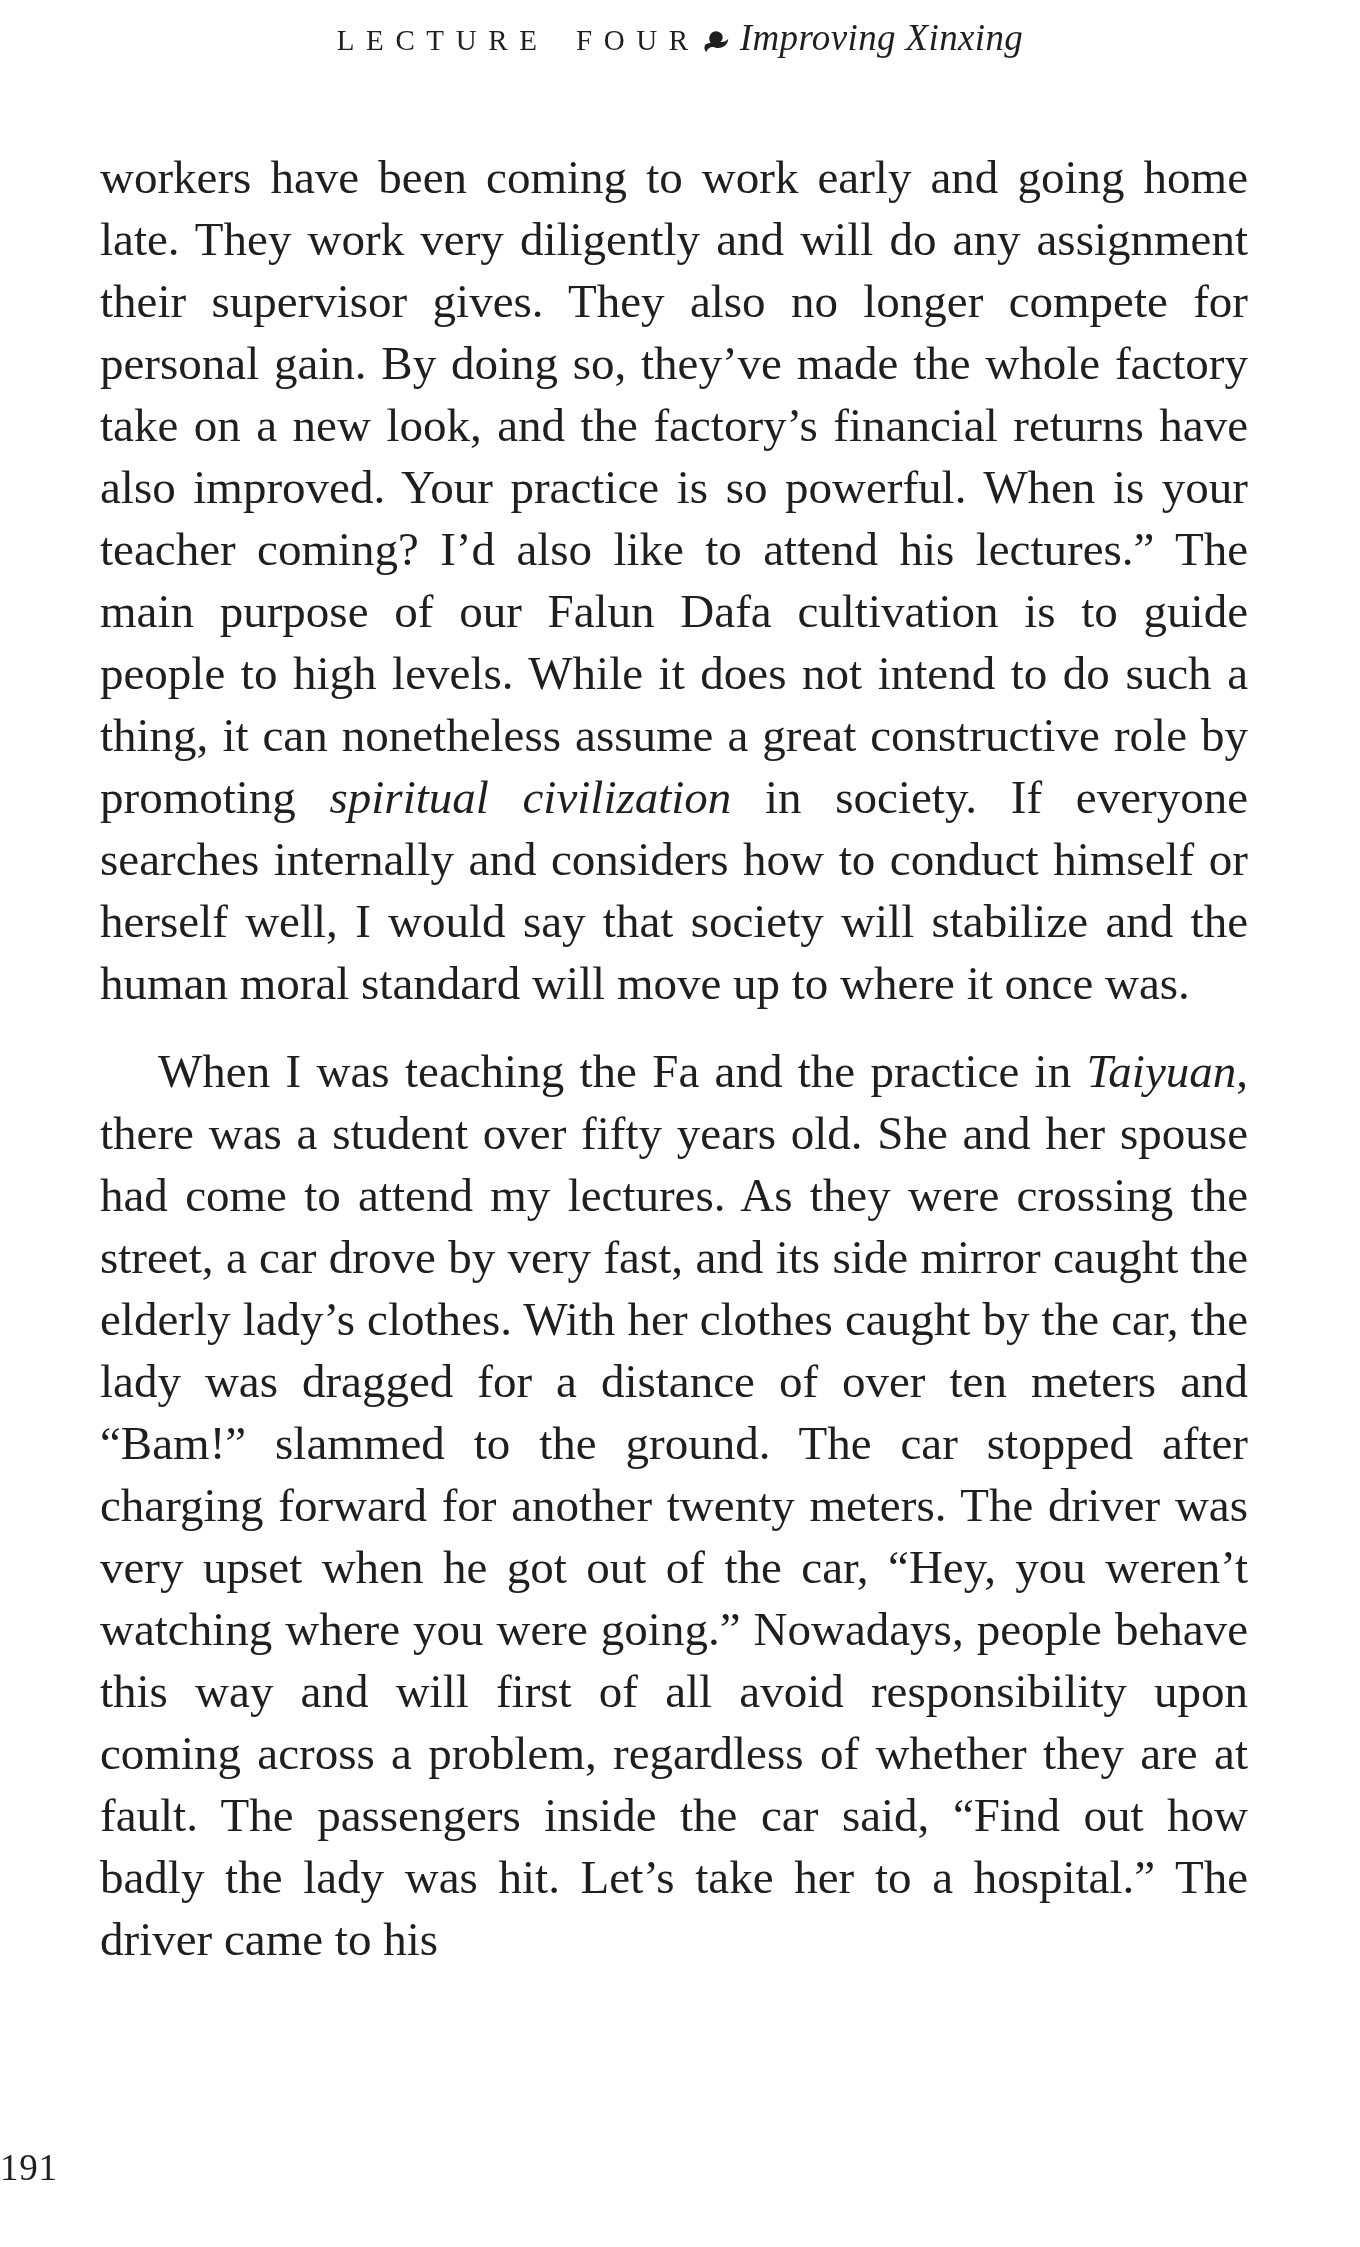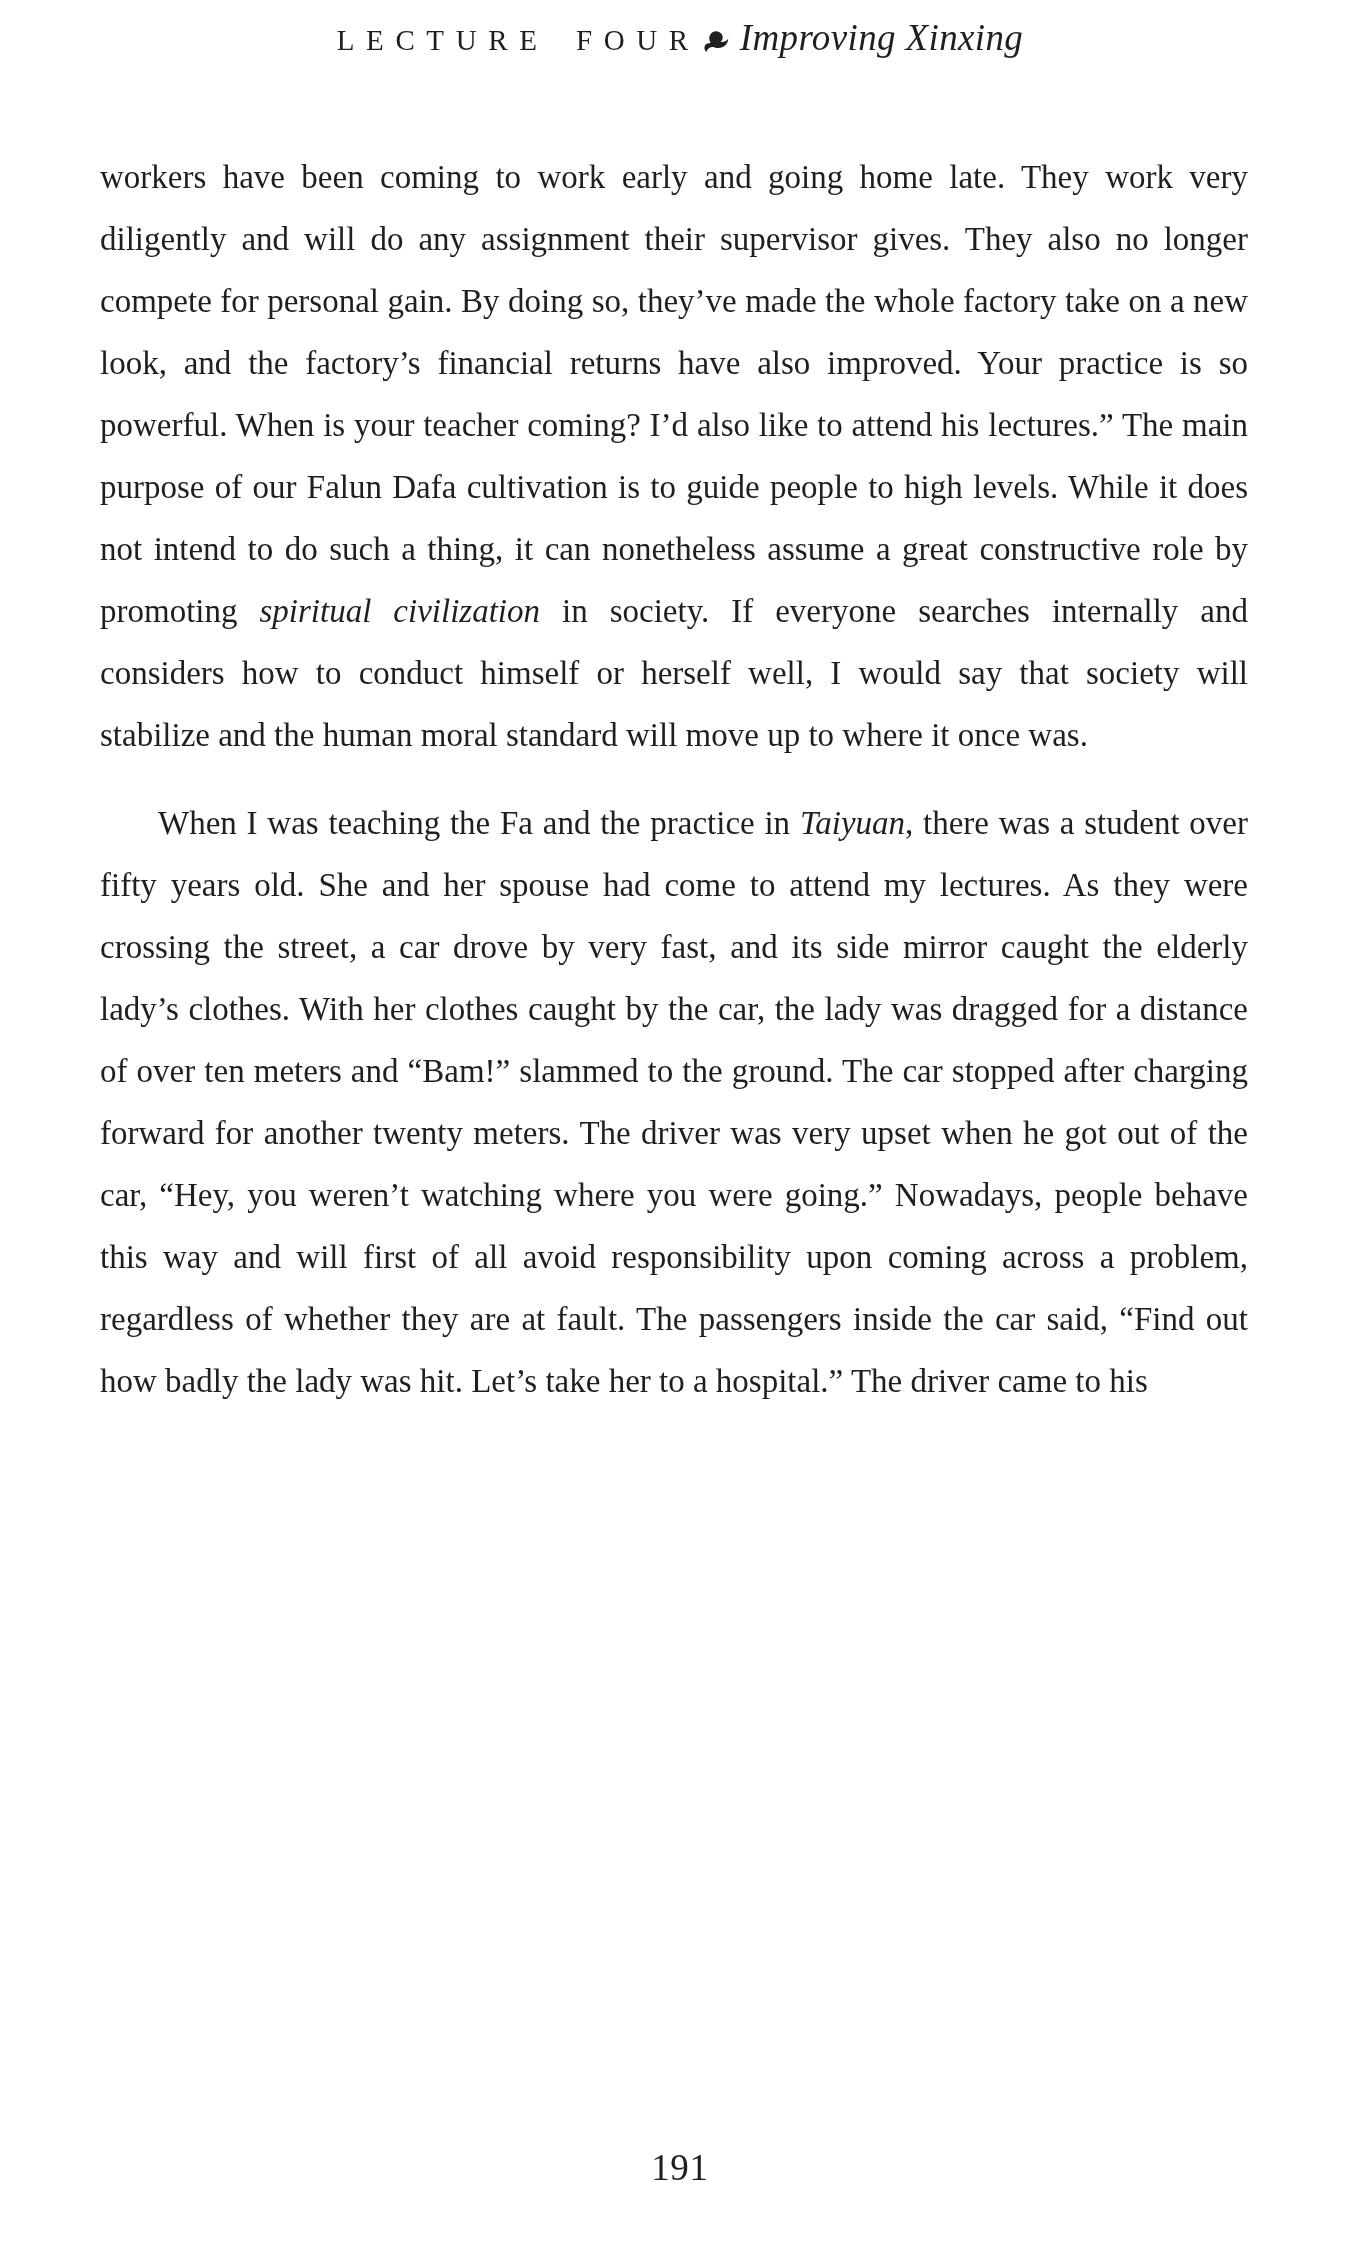--- a/index.html
+++ b/index.html
@@ -38,42 +38,41 @@
   .running-head .section {
     font-style: italic;
     font-size: 37px;
     letter-spacing: 0.01em;
   }
   .text-block {
     position: absolute;
     top: 146px;
     left: 100px;
     width: 1148px;
-    font-size: 33px;
+    font-size: 47px;
     line-height: 62px;
     text-align: justify;
     hyphens: none;
   }
   .text-block p {
     margin: 0;
     padding: 0;
   }
   .text-block p.indented {
     margin-top: 26px;
     text-indent: 58px;
   }
   .text-block em {
     font-style: italic;
   }
   .page-footer {
     position: absolute;
     top: 2146px;
     left: 0;
     width: 100%;
-    text-align: center;
   }
   .page-number {
     font-size: 37px;
     letter-spacing: 0.02em;
     color: #1f1f1f;
   }
 </style>
 </head>
 <body>
 

